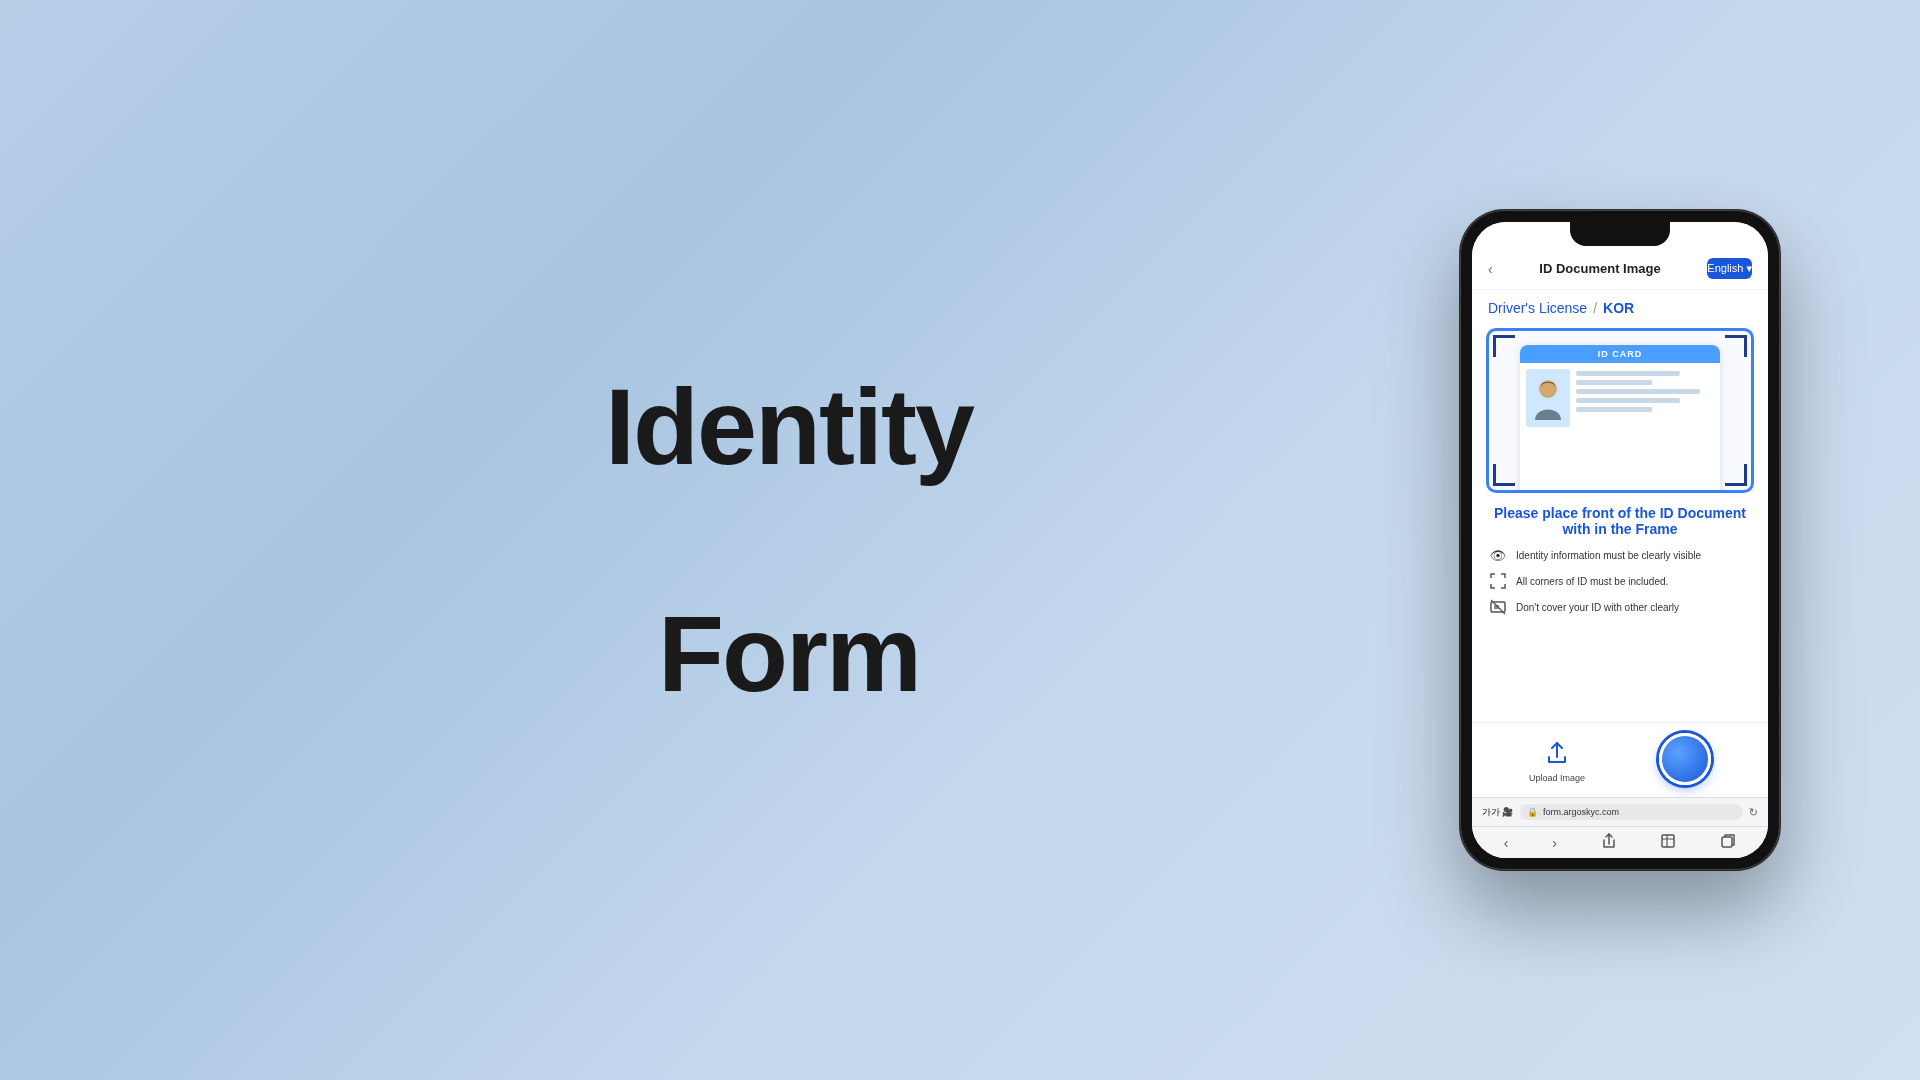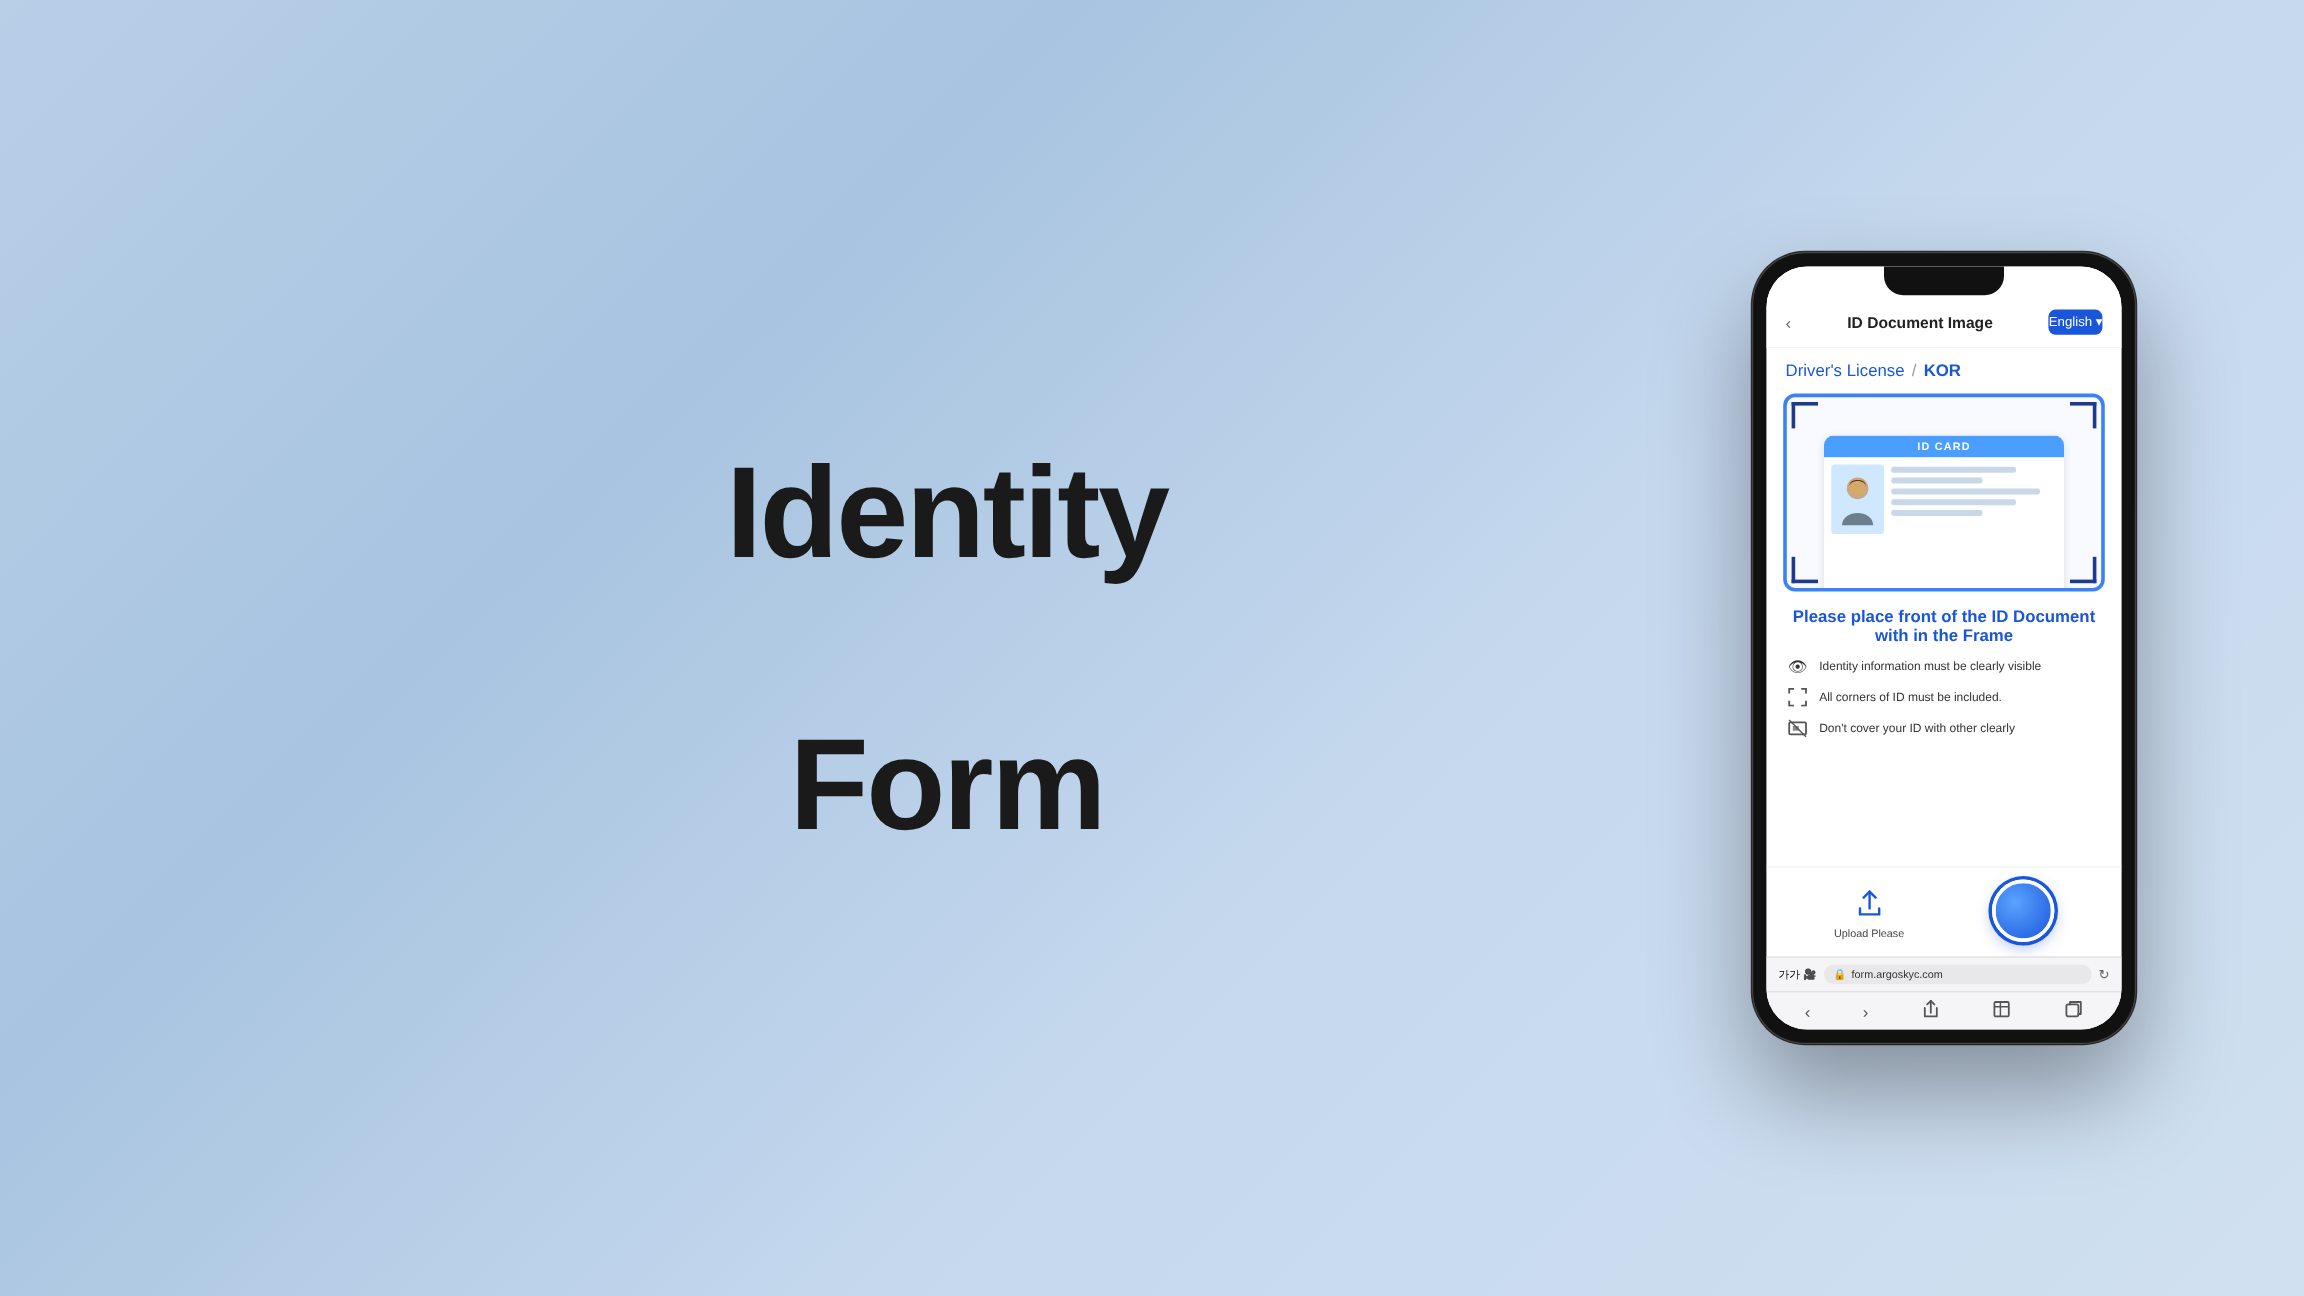--- a/index.html
+++ b/index.html
@@ -163,21 +163,21 @@
     }
     .corner-tl { top: 4px; left: 4px; border-width: 3px 0 0 3px; }
     .corner-tr { top: 4px; right: 4px; border-width: 3px 3px 0 0; }
     .corner-bl { bottom: 4px; left: 4px; border-width: 0 0 3px 3px; }
     .corner-br { bottom: 4px; right: 4px; border-width: 0 3px 3px 0; }
 
     
     .id-card-illus {
       width: 200px;
       height: 167px;
-      margin: 32px auto 0;
+      margin: 14px auto 0;
       background: #fff;
       border-radius: 8px;
       box-shadow: 0 2px 8px rgba(0,0,0,0.12);
       overflow: hidden;
       display: flex;
       flex-direction: column;
     }
 
     .id-card-header {
       background: #4a9eff;
@@ -468,21 +468,21 @@
 
       <div class="action-bar">
         <button class="upload-btn">
           <div class="upload-icon-circle">
             <svg width="28" height="28" viewBox="0 0 28 28" fill="none" xmlns="http://www.w3.org/2000/svg">
               <path d="M14 4 L14 18" stroke="#1a56db" stroke-width="2" stroke-linecap="round"></path>
               <path d="M9 9 L14 4 L19 9" stroke="#1a56db" stroke-width="2" stroke-linecap="round" stroke-linejoin="round" fill="none"></path>
               <path d="M6 18 L6 23 L22 23 L22 18" stroke="#1a56db" stroke-width="2" stroke-linecap="round" stroke-linejoin="round" fill="none"></path>
             </svg>
           </div>
-          <span class="upload-label">Upload Please</span>
+          <span class="upload-label">Upload Image</span>
         </button>
 
         <button class="capture-btn"></button>
       </div>
 
       <div class="browser-bar">
         <span class="browser-flags">가가 🎥</span>
         <div class="browser-url-bar">
           <span>🔒</span>
           <span>form.argoskyc.com</span>

